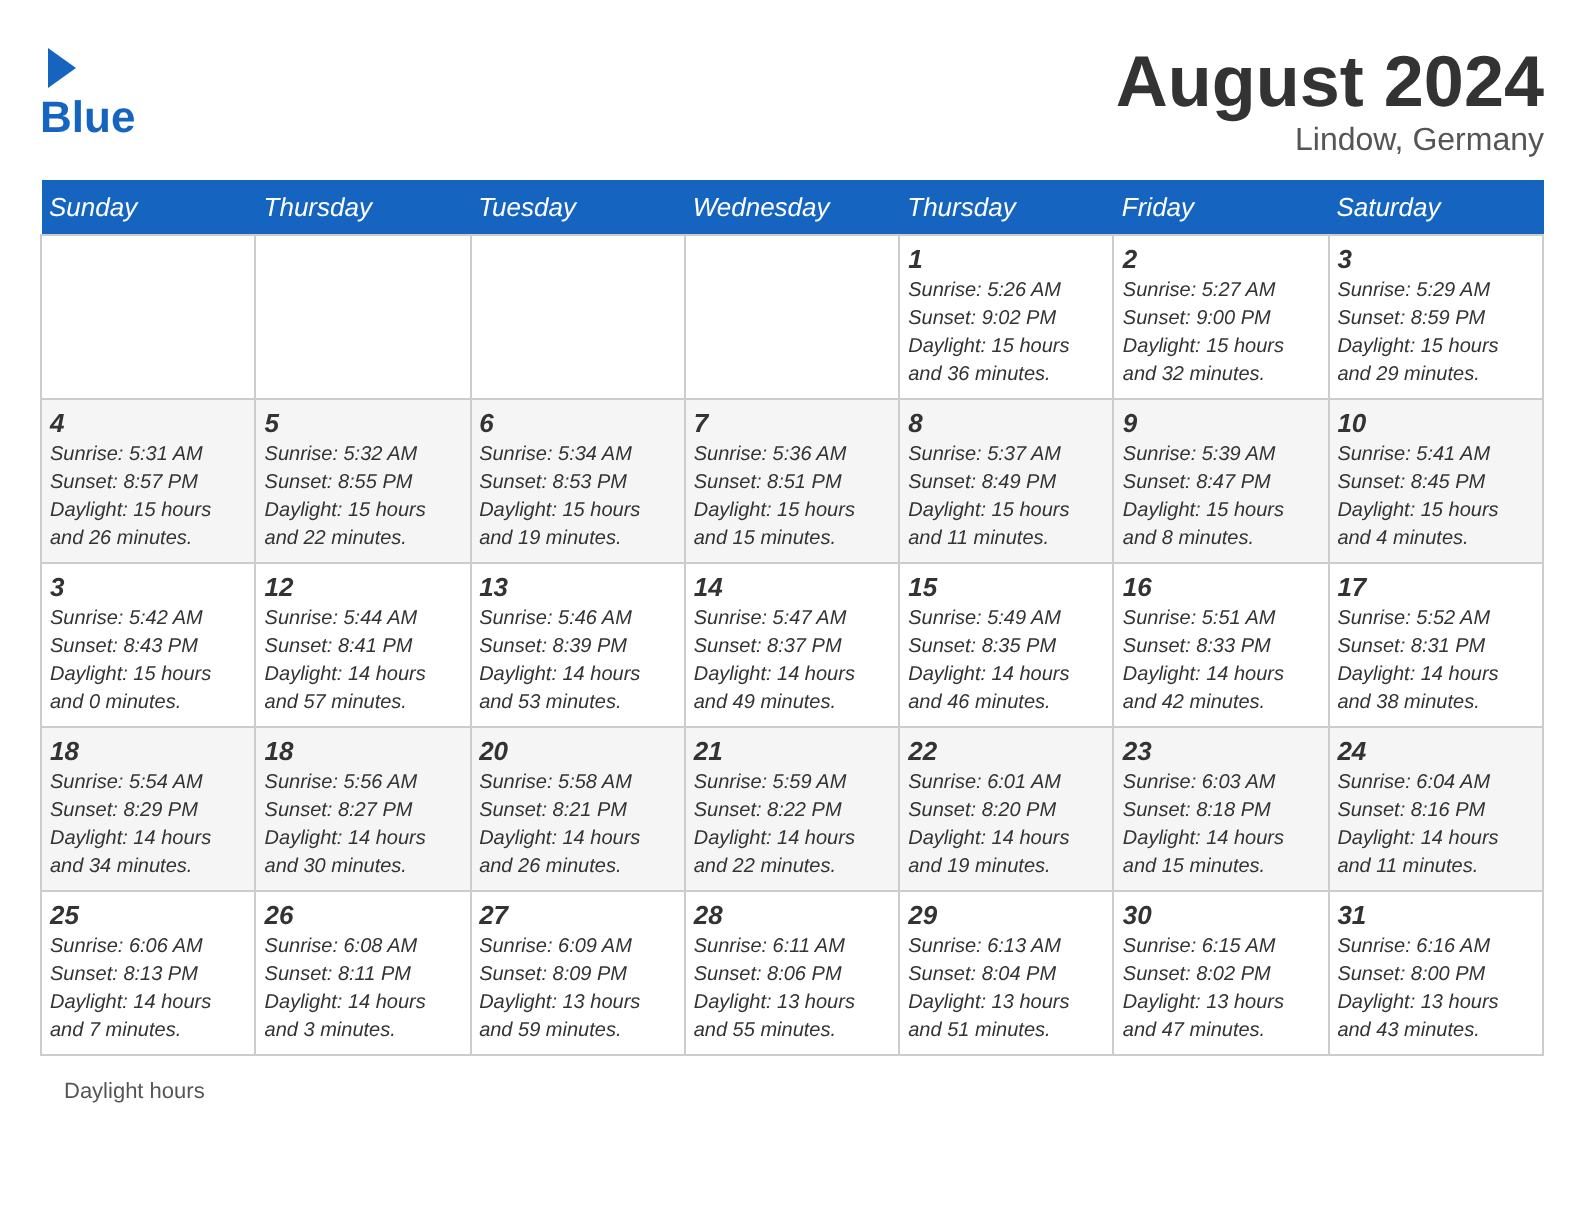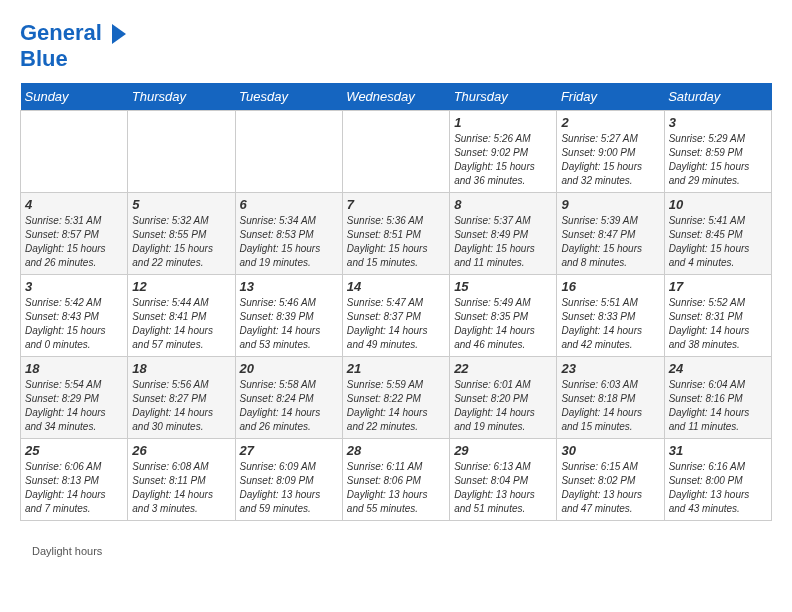--- a/index.html
+++ b/index.html
@@ -66,40 +66,43 @@
     .day-info {
       font-size: 10px;
       color: #333;
       line-height: 1.4;
     }
     .empty-cell {
       background: #fff !important;
       border: 1px solid #ccc;
     }
     .footer {
-      margin-top: 24px;
+      margin-top: 12px;
       font-size: 11px;
       color: #555;
       padding-left: 12px;
     }
   </style>
 </head>
 <body>
 
 <div class="header">
   <div class="logo">
     <div>
       <div style="display:flex;align-items:center;">
         <div style="font-size:22px;font-weight:bold;color:#333;line-height:1.2;">
-          <span style="color:#1565C0;">General</span>
           <span style="display:inline-block;width:0;height:0;border-top:10px solid transparent;border-bottom:10px solid transparent;border-left:14px solid #1565C0;margin-left:4px;vertical-align:middle;"></span>
         </div>
       </div>
       <div style="font-size:22px;font-weight:bold;color:#1565C0;line-height:1.2;">Blue</div>
     </div>
+  </div>
+  <div class="title-block">
+    <div class="month-year">August 2024</div>
+    <div class="location">Lindow, Germany</div>
   </div>
 </div>
 
 <table>
   <thead>
     <tr>
     <th>Sunday</th>
         <th>Thursday</th>
         <th>Tuesday</th>
         <th>Wednesday</th>
@@ -230,21 +233,21 @@
         </td>
         <td>
           <div class="day-num">18</div>
           <div class="day-info" style="white-space: pre-line;">Sunrise: 5:56 AM
 Sunset: 8:27 PM
 Daylight: 14 hours and 30 minutes.</div>
         </td>
         <td>
           <div class="day-num">20</div>
           <div class="day-info" style="white-space: pre-line;">Sunrise: 5:58 AM
-Sunset: 8:24 PM
+Sunset: 8:21 PM
 Daylight: 14 hours and 26 minutes.</div>
         </td>
         <td>
           <div class="day-num">21</div>
           <div class="day-info" style="white-space: pre-line;">Sunrise: 5:59 AM
 Sunset: 8:22 PM
 Daylight: 14 hours and 22 minutes.</div>
         </td>
         <td>
           <div class="day-num">22</div>

